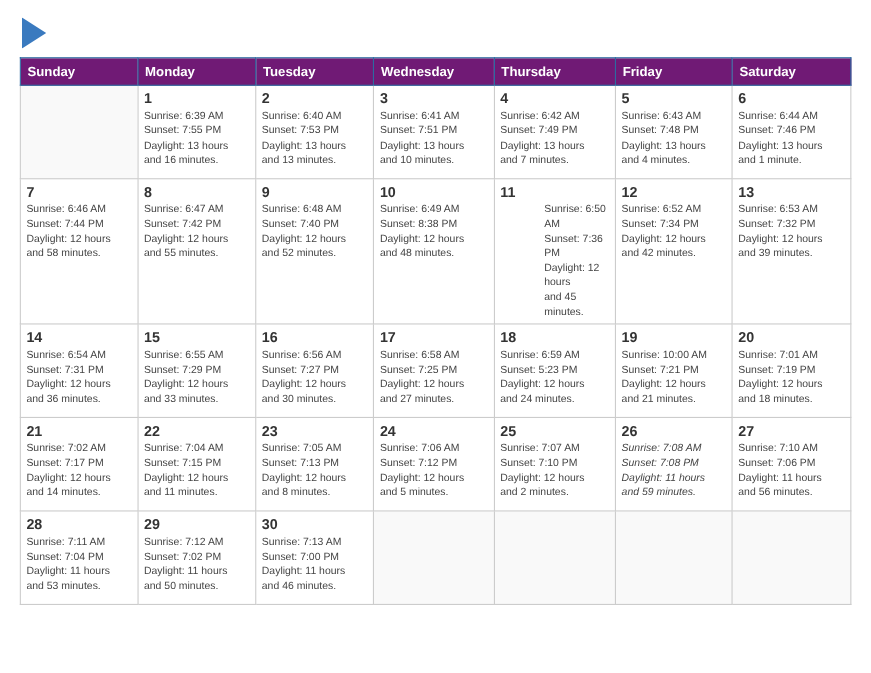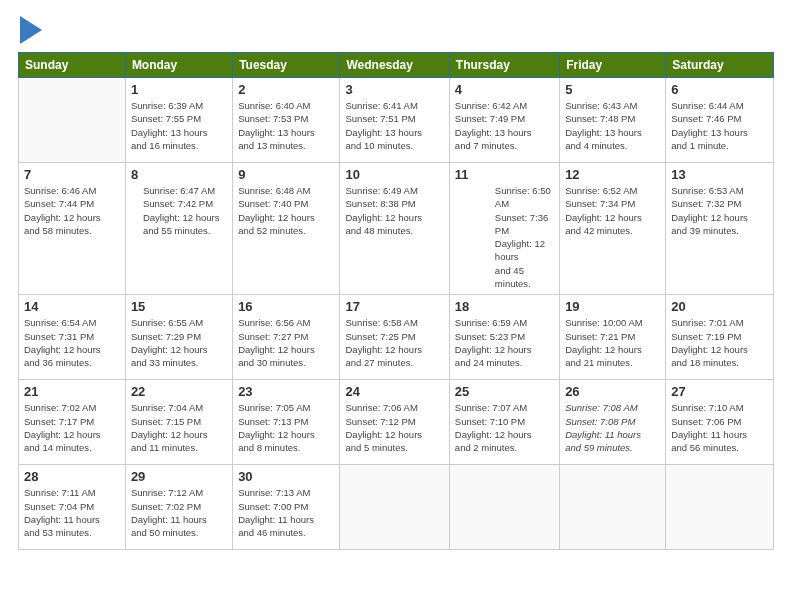--- a/index.html
+++ b/index.html
@@ -53,21 +53,21 @@
       font-size: 14px;
       color: #555;
       margin-top: 2px;
     }
     .calendar {
       width: 100%;
       border-collapse: collapse;
       border: 1px solid #ccc;
     }
     .calendar th {
-      background: #4d7c0f;
+      background: #701a75;
       color: #fff;
       font-size: 12px;
       font-weight: bold;
       text-align: left;
       padding: 5px 6px;
       border: 1px solid #2d6aa0;
     }
     .calendar td {
       border: 1px solid #ccc;
       vertical-align: top;
@@ -181,21 +181,21 @@
         <tr>
           <td>
             <span class="day-num">7</span>
             <div class="day-info" style="white-space: pre-line;">Sunrise: 6:46 AM
 Sunset: 7:44 PM
 Daylight: 12 hours
 and 58 minutes.</div>
           </td>
           <td>
             <span class="day-num">8</span>
-            <div class="day-info" style="white-space: pre-line; margin-left: 12px;">Sunrise: 6:47 AM
+            <div class="day-info" style="white-space: pre-line;">Sunrise: 6:47 AM
 Sunset: 7:42 PM
 Daylight: 12 hours
 and 55 minutes.</div>
           </td>
           <td>
             <span class="day-num">9</span>
             <div class="day-info" style="white-space: pre-line;">Sunrise: 6:48 AM
 Sunset: 7:40 PM
 Daylight: 12 hours
 and 52 minutes.</div>

